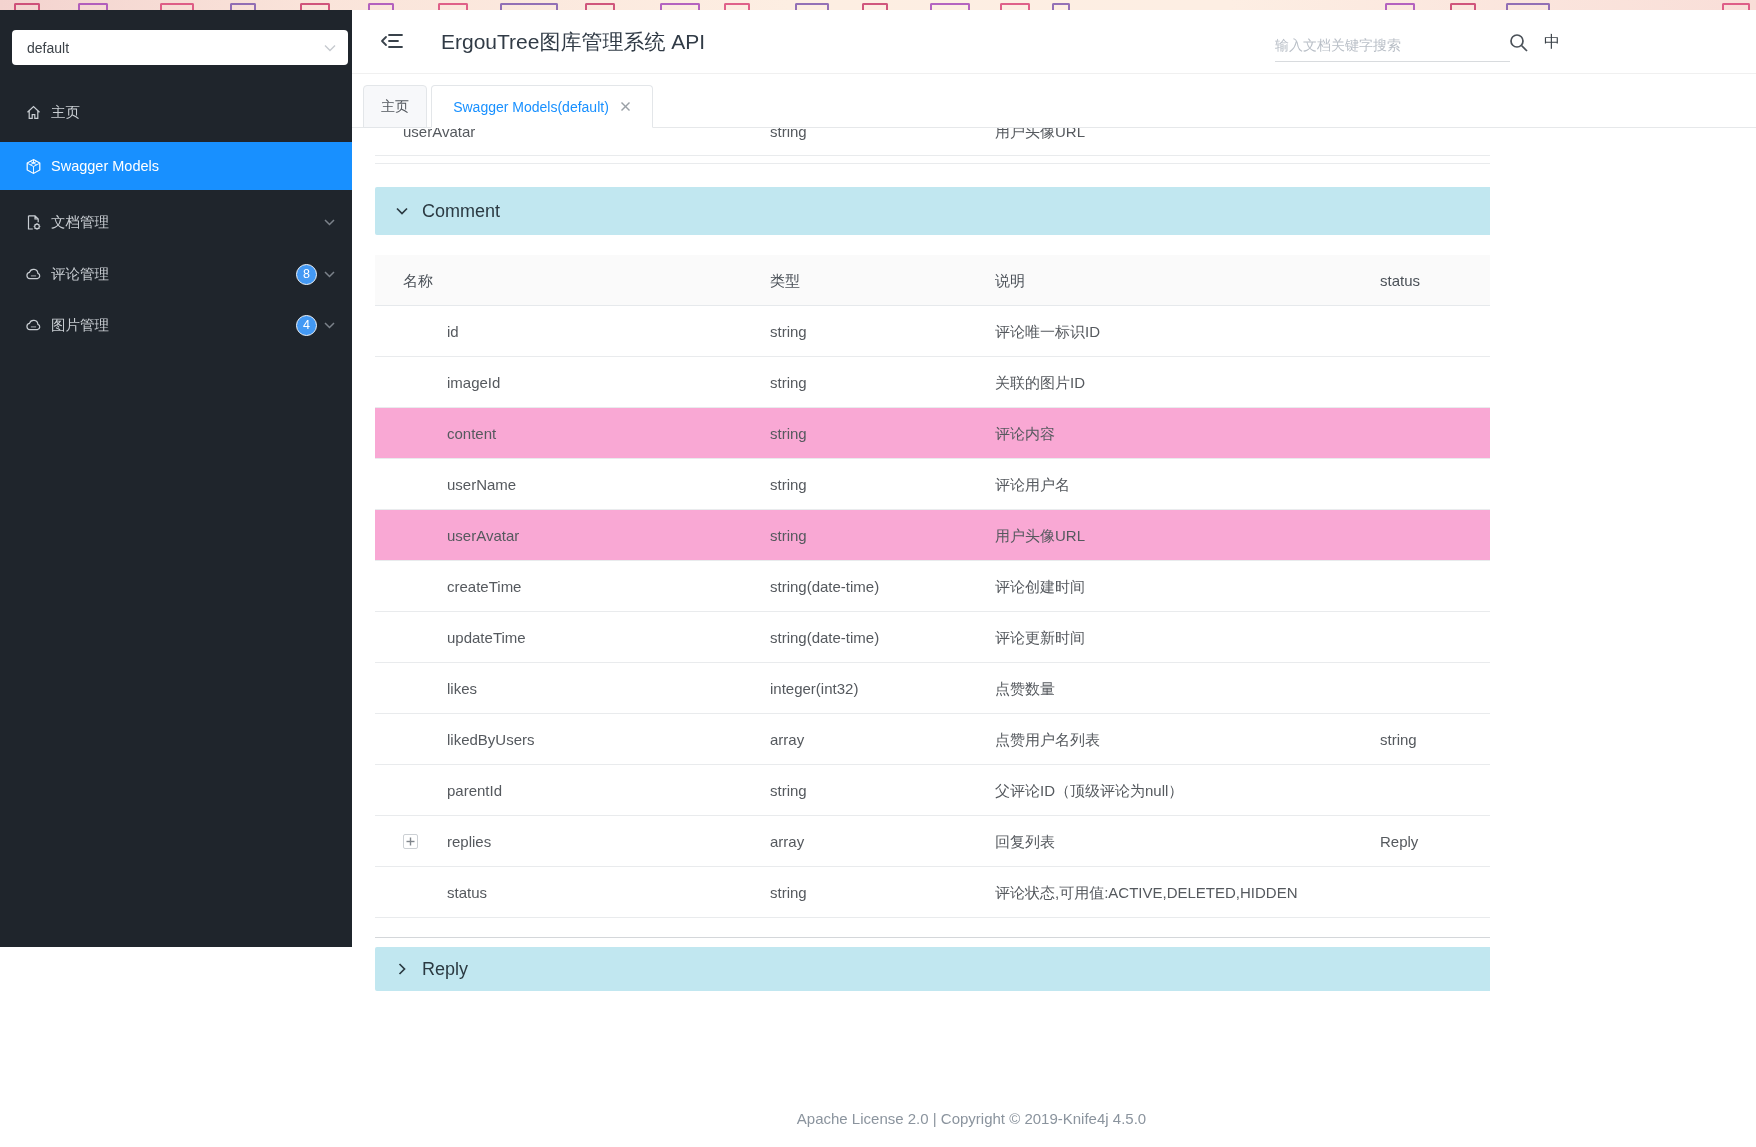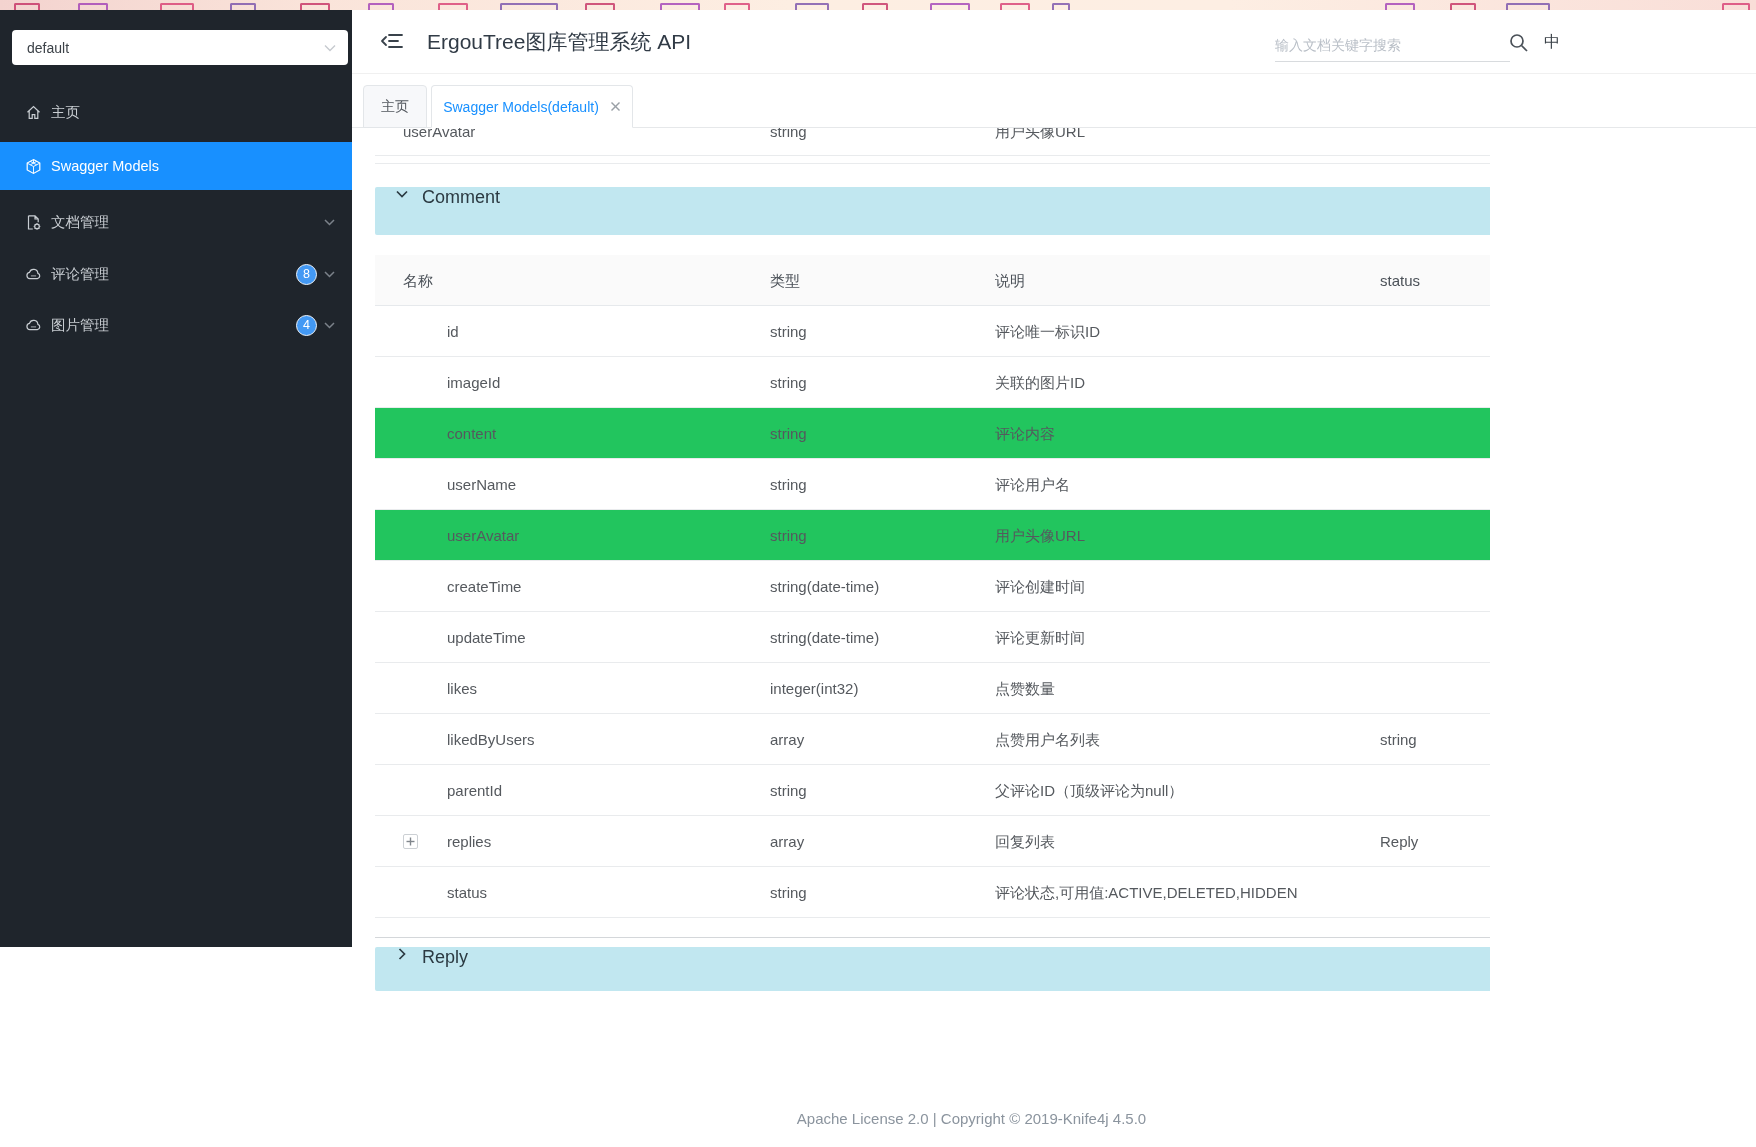--- a/index.html
+++ b/index.html
@@ -25,64 +25,64 @@
     border:1px solid #eef3f8; color:#fff; font-size:12.5px; line-height:19px; text-align:center; padding:0 4px; }
   .mi-chev { width:11px; height:7px; margin-left:7px; flex:0 0 auto; }
   .mi-chev polyline { fill:none; stroke:#7b828a; stroke-width:1.5; }
   .menu-item.no-badge .mi-chev { margin-left:auto; }
 
   
   .header { position:absolute; left:352px; top:10px; width:1404px; height:64px; background:#fff;
     border-bottom:1px solid #f0f0f0; }
   .fold-icon { position:absolute; left:28px; top:21px; width:23px; height:20px; cursor:pointer; }
   .fold-icon path { stroke:#39424b; stroke-width:1.8; fill:none; stroke-linecap:round; stroke-linejoin:round; }
-  .page-title { position:absolute; left:75px; top:18px; font-size:21px; color:#313b46; font-weight:400; white-space:nowrap; }
+  .page-title { position:absolute; left:89px; top:18px; font-size:21px; color:#313b46; font-weight:400; white-space:nowrap; }
   .search-box { position:absolute; left:923px; top:18px; width:235px; height:34px; border-bottom:1px solid #d8dbde; }
   .search-box input { width:100%; height:100%; border:none; outline:none; font-size:14px; color:#555; background:transparent; }
   .search-box input::placeholder { color:#b9bfc7; }
   .search-icon { position:absolute; left:1156px; top:22px; width:21px; height:21px; cursor:pointer; }
   .search-icon circle, .search-icon line { stroke:#4a5158; stroke-width:1.7; fill:none; }
   .lang-toggle { position:absolute; left:1192px; top:22px; font-size:16px; color:#3a4148; cursor:pointer; }
 
   
   .tabbar { position:absolute; left:352px; top:74px; width:1404px; height:54px; background:#fff;
     border-bottom:1px solid #e6e8ea; }
   .tab { position:absolute; top:11px; height:43px; border:1px solid #e3e6e9; border-radius:4px 4px 0 0;
     background:#f7f8fa; display:flex; align-items:center; justify-content:center;
     font-size:14px; color:#51565c; cursor:pointer; }
   .tab.active { background:#fff; border-bottom-color:#fff; color:#1890ff; }
   .tab-home { left:11px; width:64px; }
-  .tab-models { left:79px; width:202px; }
+  .tab-models { left:79px; width:222px; }
   .tab-close { width:11px; height:11px; margin-left:11px; cursor:pointer; }
   .tab-close line { stroke:#9aa0a6; stroke-width:1.4; }
 
   .pane-divider { position:absolute; left:356px; top:128px; width:1px; height:1019px; background:#d9dcdf; }
 
   
   .content { position:absolute; left:352px; top:128px; width:1138px; height:1019px; background:#fff; overflow:hidden; }
   .doc { position:absolute; left:23px; top:0; width:1193px; }
   .c { position:absolute; top:0; line-height:inherit; color:#55595e; font-size:15px; white-space:nowrap; }
   .col-name-h { left:28px; } .col-name { left:72px; } .col-type { left:395px; }
   .col-desc { left:580px;margin-left:40px; } .col-schema { left:1005px; }
 
   .prev-row { position:relative; height:28px; line-height:18px; border-bottom:1px solid #e9ebed; }
   .prev-row .c { top:-5px; }
   .hairline { height:1px; background:#e9ebed; margin-top:7px; }
 
   .band { margin-top:23px; height:48px; background:#c1e7f0; border-radius:2px; display:flex;
-    align-items:flex-start; padding-left:20px; cursor:pointer; }
+    align-items:center; padding-left:20px; cursor:pointer; }
   .band-label { font-size:18px; color:#2b3a42; font-weight:500; margin-left:13px; }
   .band-chev { width:14px; height:14px; }
   .band-chev polyline { fill:none; stroke:#2b3a42; stroke-width:1.7; }
 
   .thead { position:relative; margin-top:20px; height:51px; line-height:51px; background:#fafafa;
     border-bottom:1px solid #e6e9ec; }
   .thead .c { color:#4b5158; font-weight:500; }
   .trow { position:relative; height:51px; line-height:51px; border-bottom:1px solid #e9ebed; background:#fff; }
-  .trow.striped { background:#22c55e; }
+  .trow.striped { background:#f9a8d4; }
   .expander { position:absolute; left:28px; top:18px; width:15px; height:15px; background:#fff;
     border:1px solid #ccd0d4; border-radius:2px; cursor:pointer; display:flex; align-items:center; justify-content:center; }
   .expander svg { width:9px; height:9px; }
   .expander line { stroke:#80868c; stroke-width:1.4; }
 
   .panel-edge { height:1px; background:#d4d7da; margin-top:19px; }
   .band-reply { margin-top:9px; height:44px; }
 
   .doc-footer { margin-top:119px; text-align:center; font-size:15px; color:#8b949e; white-space:nowrap; }
 </style>

